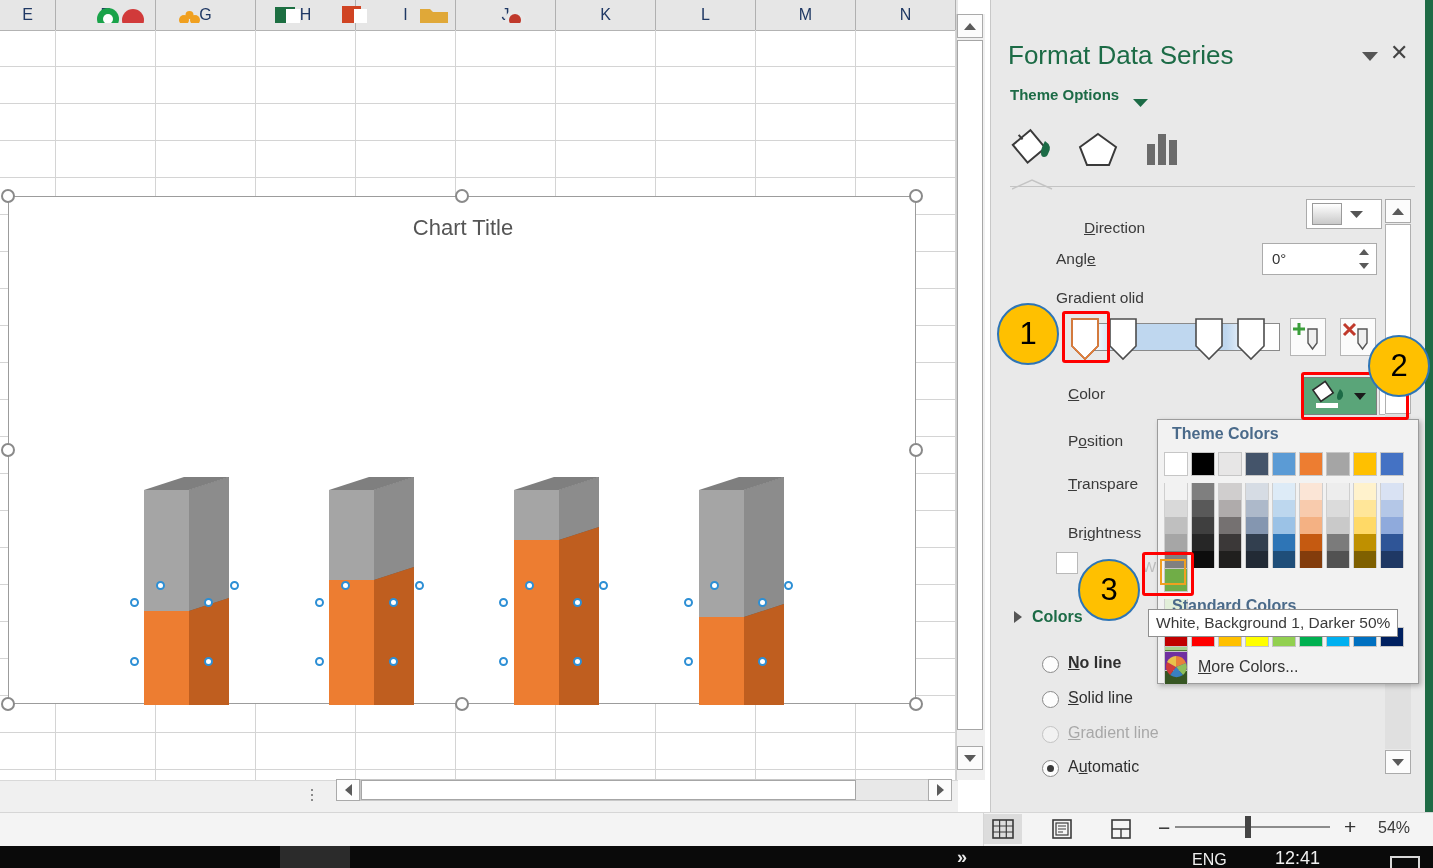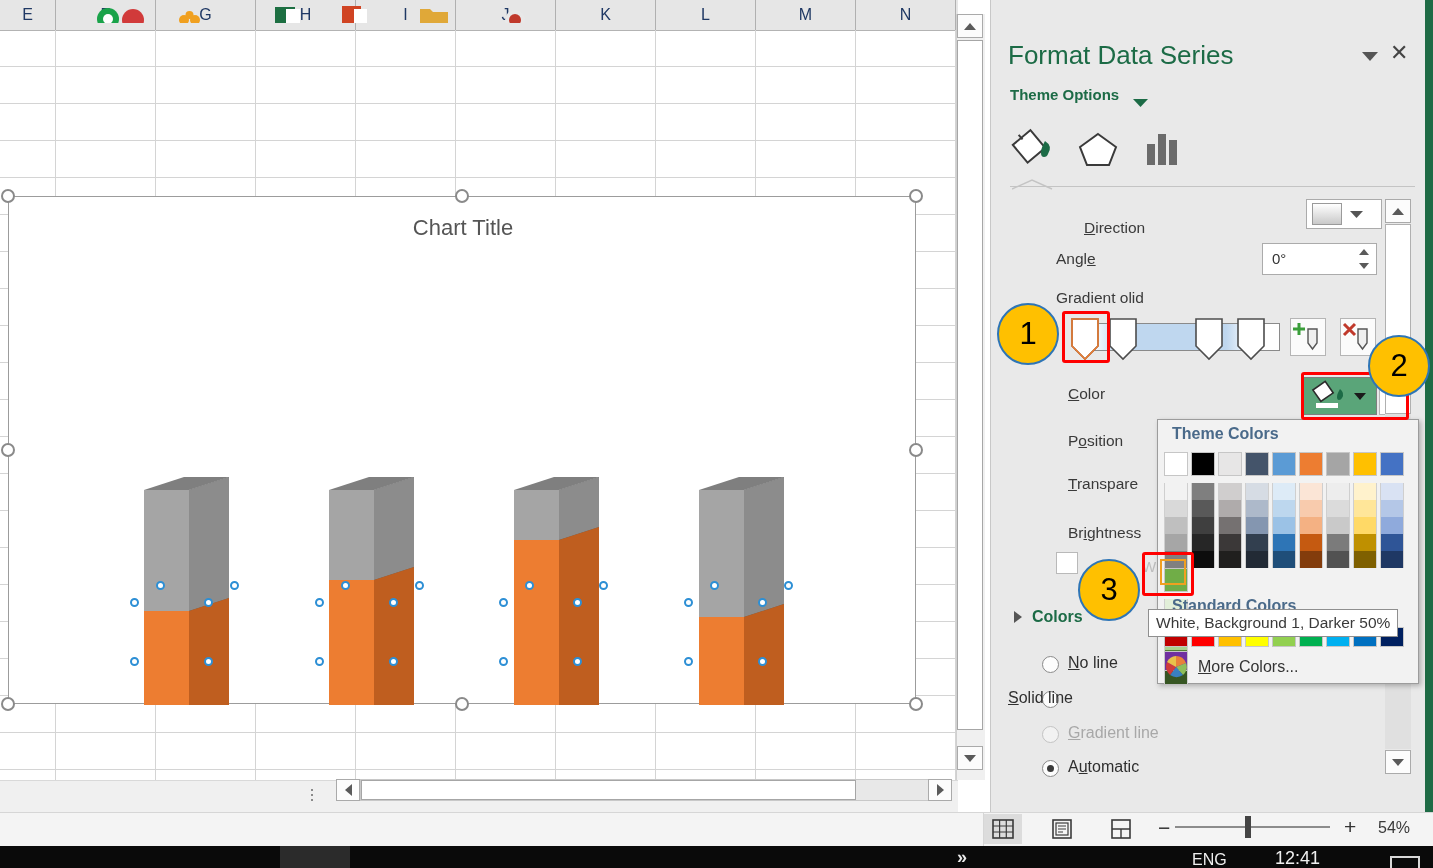--- a/index.html
+++ b/index.html
@@ -681,23 +681,23 @@
 <div class="abs" id="pane-scroll-track"></div>
 <div class="abs" id="pane-scroll-thumb"></div>
 <div class="abs sb-btn" id="pane-scroll-dn">
     <div class="sb-arrow-dn"></div>
   </div>
 
 <div class="abs" id="border-arrow"></div>
 <div class="abs" id="border-label">Colors</div>
 
 <div class="abs radio" style="left:1042px;top:656px;"></div>
-<div class="abs radio-lbl" style="left:1068px;top:654px;"><u>N</u>o line</div>
+<div class="abs radio-lbl" style="left:1068px;top:654px;font-weight:bold;"><u>N</u>o line</div>
 <div class="abs radio" style="left:1042px;top:691px;"></div>
-<div class="abs radio-lbl" style="left:1008px;top:689px;"><u>S</u>olid line</div>
+<div class="abs radio-lbl" style="left:1068px;top:689px;"><u>S</u>olid line</div>
 <div class="abs radio dim" style="left:1042px;top:726px;"></div>
 <div class="abs radio-lbl dim" style="left:1068px;top:724px;"><u>G</u>radient line</div>
 <div class="abs radio on" style="left:1042px;top:760px;"></div>
 <div class="abs radio-lbl" style="left:1068px;top:758px;">A<u>u</u>tomatic</div>
 
 <div class="abs" id="color-popup"></div>
 <div class="abs" id="popup-theme-label">Theme Colors</div>
 
 <div class="abs" id="swatch-grid"><div class="sw-col"><div class="sw" style="background: rgb(255, 255, 255);"></div><div style="height: 7px;"></div><div class="sw-var" style="background: rgb(242, 242, 242);"></div><div class="sw-var" style="background: rgb(217, 217, 217);"></div><div class="sw-var" style="background: rgb(191, 191, 191);"></div><div class="sw-var" style="background: rgb(166, 166, 166);"></div><div class="sw-var" style="background: rgb(128, 128, 128);"></div></div><div class="sw-col"><div class="sw" style="background: rgb(0, 0, 0);"></div><div style="height: 7px;"></div><div class="sw-var" style="background: rgb(127, 127, 127);"></div><div class="sw-var" style="background: rgb(89, 89, 89);"></div><div class="sw-var" style="background: rgb(63, 63, 63);"></div><div class="sw-var" style="background: rgb(38, 38, 38);"></div><div class="sw-var" style="background: rgb(13, 13, 13);"></div></div><div class="sw-col"><div class="sw" style="background: rgb(231, 230, 230);"></div><div style="height: 7px;"></div><div class="sw-var" style="background: rgb(208, 206, 206);"></div><div class="sw-var" style="background: rgb(175, 171, 171);"></div><div class="sw-var" style="background: rgb(117, 113, 113);"></div><div class="sw-var" style="background: rgb(59, 56, 56);"></div><div class="sw-var" style="background: rgb(32, 31, 30);"></div></div><div class="sw-col"><div class="sw" style="background: rgb(68, 84, 106);"></div><div style="height: 7px;"></div><div class="sw-var" style="background: rgb(214, 220, 228);"></div><div class="sw-var" style="background: rgb(173, 185, 202);"></div><div class="sw-var" style="background: rgb(132, 150, 176);"></div><div class="sw-var" style="background: rgb(50, 63, 79);"></div><div class="sw-var" style="background: rgb(34, 42, 53);"></div></div><div class="sw-col"><div class="sw" style="background: rgb(91, 155, 213);"></div><div style="height: 7px;"></div><div class="sw-var" style="background: rgb(221, 235, 247);"></div><div class="sw-var" style="background: rgb(189, 215, 238);"></div><div class="sw-var" style="background: rgb(155, 194, 230);"></div><div class="sw-var" style="background: rgb(46, 117, 182);"></div><div class="sw-var" style="background: rgb(31, 78, 121);"></div></div><div class="sw-col"><div class="sw" style="background: rgb(237, 125, 49);"></div><div style="height: 7px;"></div><div class="sw-var" style="background: rgb(251, 229, 214);"></div><div class="sw-var" style="background: rgb(248, 203, 173);"></div><div class="sw-var" style="background: rgb(244, 177, 131);"></div><div class="sw-var" style="background: rgb(197, 90, 17);"></div><div class="sw-var" style="background: rgb(131, 60, 12);"></div></div><div class="sw-col"><div class="sw" style="background: rgb(165, 165, 165);"></div><div style="height: 7px;"></div><div class="sw-var" style="background: rgb(237, 237, 237);"></div><div class="sw-var" style="background: rgb(219, 219, 219);"></div><div class="sw-var" style="background: rgb(201, 201, 201);"></div><div class="sw-var" style="background: rgb(123, 123, 123);"></div><div class="sw-var" style="background: rgb(82, 82, 82);"></div></div><div class="sw-col"><div class="sw" style="background: rgb(255, 192, 0);"></div><div style="height: 7px;"></div><div class="sw-var" style="background: rgb(255, 242, 204);"></div><div class="sw-var" style="background: rgb(255, 230, 153);"></div><div class="sw-var" style="background: rgb(255, 217, 102);"></div><div class="sw-var" style="background: rgb(191, 144, 0);"></div><div class="sw-var" style="background: rgb(127, 96, 0);"></div></div><div class="sw-col"><div class="sw" style="background: rgb(68, 114, 196);"></div><div style="height: 7px;"></div><div class="sw-var" style="background: rgb(217, 226, 243);"></div><div class="sw-var" style="background: rgb(180, 199, 231);"></div><div class="sw-var" style="background: rgb(143, 170, 220);"></div><div class="sw-var" style="background: rgb(47, 85, 151);"></div><div class="sw-var" style="background: rgb(31, 56, 100);"></div></div><div class="sw-col"><div class="sw" style="background: rgb(112, 173, 71);"></div><div style="height: 7px;"></div><div class="sw-var" style="background: rgb(226, 239, 217);"></div><div class="sw-var" style="background: rgb(197, 224, 180);"></div><div class="sw-var" style="background: rgb(169, 209, 142);"></div><div class="sw-var" style="background: rgb(83, 129, 53);"></div><div class="sw-var" style="background: rgb(55, 86, 35);"></div></div></div>
 

